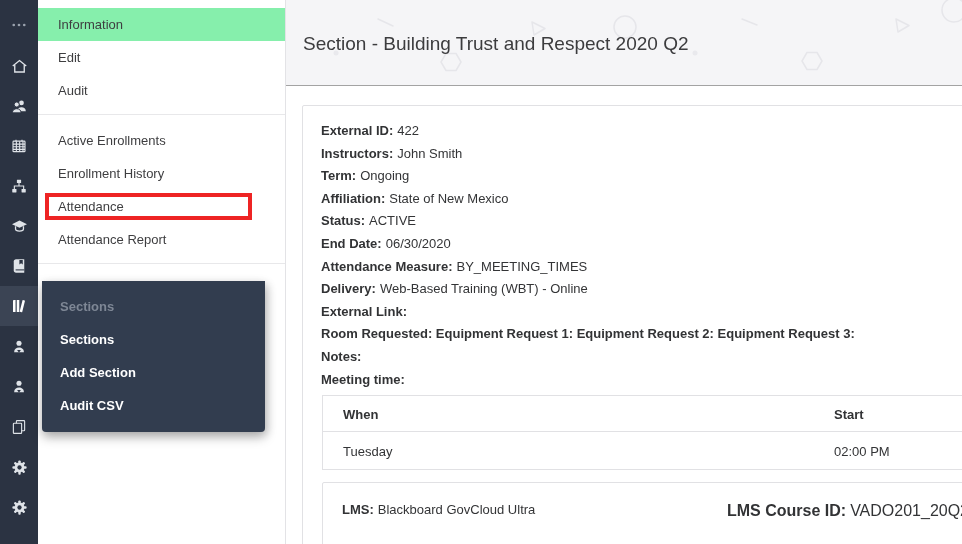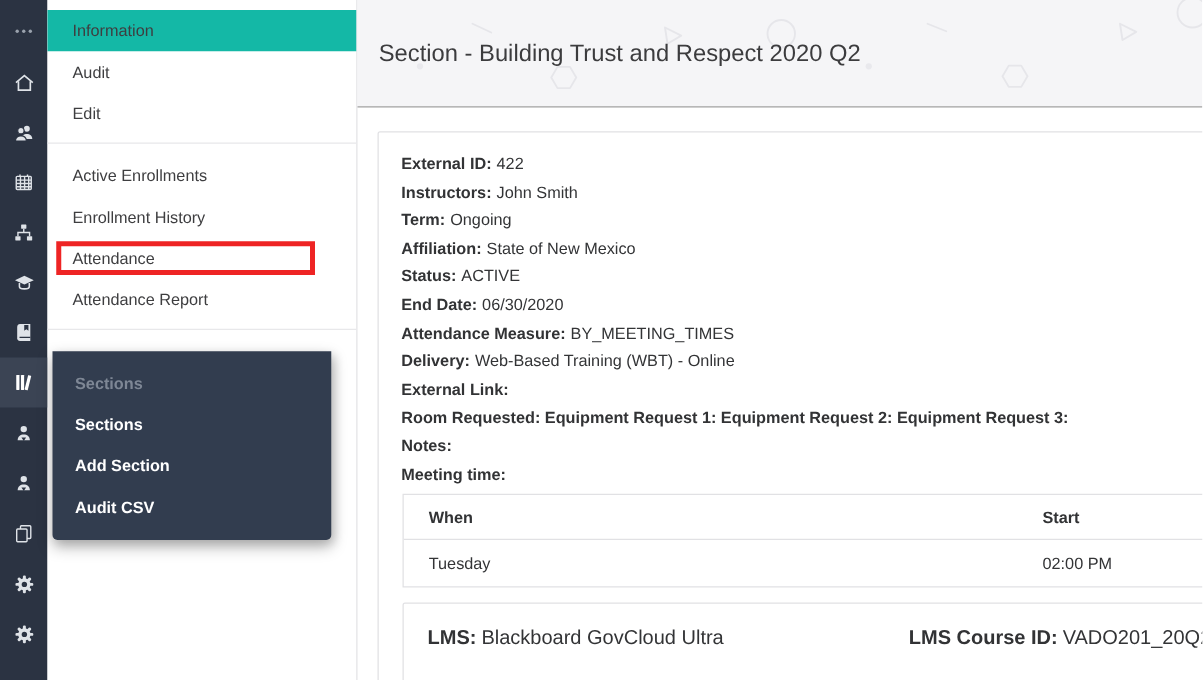--- a/index.html
+++ b/index.html
@@ -10,21 +10,21 @@
   .iconbar{position:absolute;left:0;top:0;width:38px;height:544px;background:var(--sidebar-bg);}
   .ic{position:absolute;left:0;width:38px;height:40px;display:flex;align-items:center;justify-content:center;cursor:pointer;}
   .ic.active{background:var(--sidebar-active-bg);}
   .ic svg{display:block;}
 
   
   .menu-panel{position:absolute;left:38px;top:0;width:248px;height:544px;background:#fff;
               border-right:1px solid #e3e3e6;box-sizing:border-box;padding-top:8px;}
   .m-item{position:relative;height:33px;display:flex;align-items:center;padding-left:20px;
           font-size:13px;color:#3e3e40;cursor:pointer;}
-  .m-item.active{background:#14b8a6;}
+  .m-item.active{background:#86efac;}
   .m-div{height:1px;background:#e8e8ea;margin:7px 0 9px 0;}
   .red-box{position:absolute;left:7px;top:3px;width:199px;height:19px;
            border:4px solid var(--annotation-red);pointer-events:none;}
 
   
   .submenu{position:absolute;left:42px;top:281px;width:223px;background:var(--submenu-bg);
            border-radius:0 0 4px 4px;padding:9px 0 10px 0;
            box-shadow:0 5px 12px rgba(0,0,0,.28),3px 3px 8px rgba(0,0,0,.12);}
   .s-item{height:33px;display:flex;align-items:center;padding-left:18px;font-size:13px;
           color:#fff;font-weight:bold;cursor:pointer;}
@@ -48,21 +48,21 @@
   .trow{position:relative;height:37px;}
   .trow.head{height:35px;border-bottom:1px solid #e1e1e4;}
   .trow span{position:absolute;top:50%;transform:translateY(-50%);font-size:13px;white-space:nowrap;}
   .trow .c1{left:20px;}
   .trow .c2{left:511px;}
   .trow.head span{font-weight:bold;color:#323335;}
 
   .lms-card{position:absolute;left:19px;top:376px;width:700px;height:160px;border:1px solid #e1e1e4;
             border-radius:2px;background:#fff;}
   .lms-row{position:relative;height:52px;}
-  .lms-row .p1{position:absolute;left:19px;top:19px;font-size:16px;white-space:nowrap;}
+  .lms-row .p1{position:absolute;left:19px;top:19px;font-size:13px;white-space:nowrap;}
   .lms-row .p2{position:absolute;left:404px;top:19px;font-size:16px;white-space:nowrap;}
   .lms-row b{font-weight:bold;margin-right:4px;color:#323335;}
 </style>
 </head>
 <body>
 
 <div id="app">
 
   <div class="iconbar">
     <div class="ic" style="top:5px">
@@ -167,24 +167,24 @@
           <circle cx="12" cy="12" r="2.7" fill="#2b3342"></circle>
         </svg>
     </div>
   </div>
 
   <div class="menu-panel">
     <div class="m-item active">
         <span>Information</span>
       </div>
     <div class="m-item">
+        <span>Edit</span>
+      </div>
+    <div class="m-item">
         <span>Audit</span>
-      </div>
-    <div class="m-item">
-        <span>Edit</span>
       </div>
     <div class="m-div"></div>
     <div class="m-item">
         <span>Active Enrollments</span>
       </div>
     <div class="m-item">
         <span>Enrollment History</span>
       </div>
     <div class="m-item">
       <span>Attendance</span>

